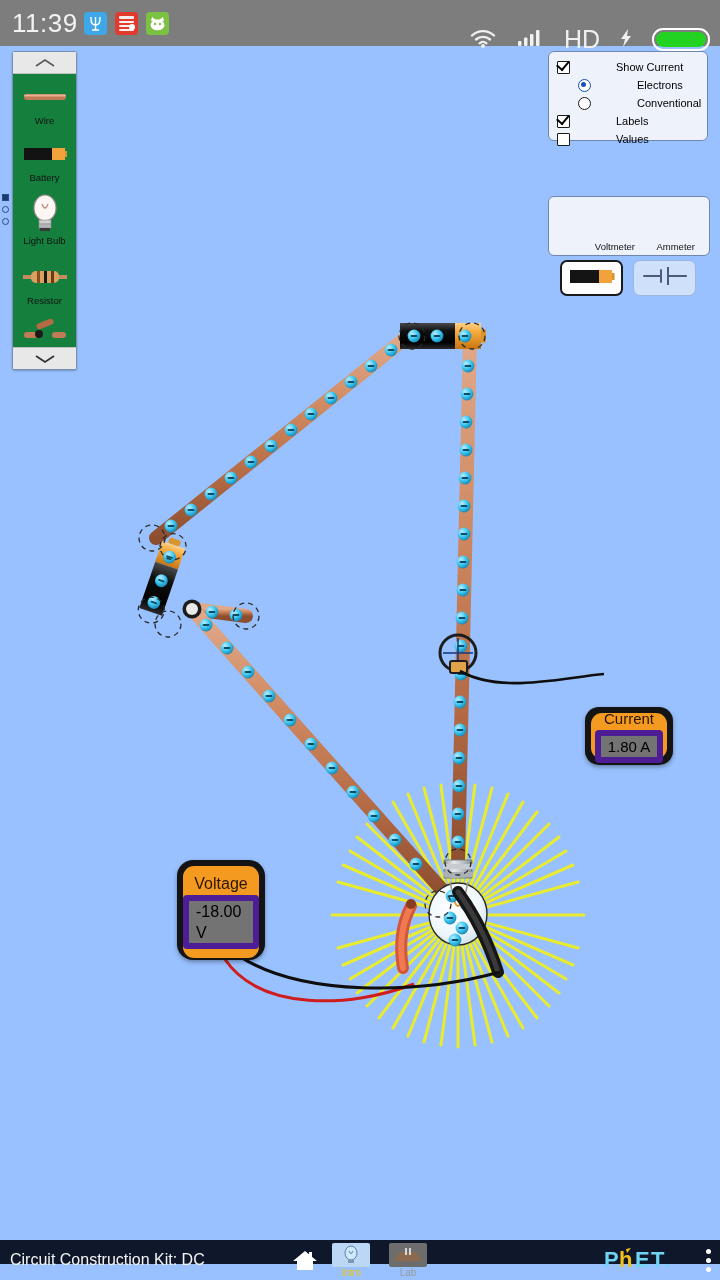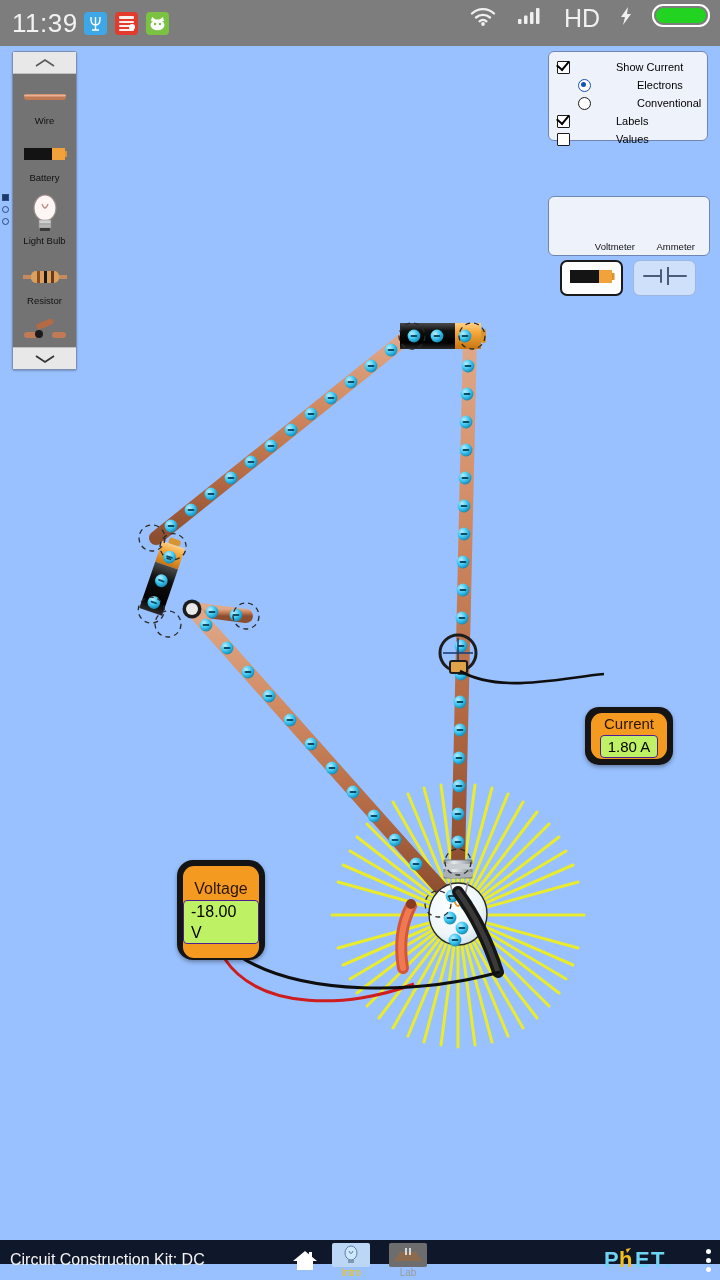--- a/index.html
+++ b/index.html
@@ -13,33 +13,33 @@
   #statusbar{
     position:absolute;left:0;top:0;width:720px;height:46px;
     background:#7d7d7d;color:#fff;
   }
   #clock{position:absolute;left:12px;top:8px;font-size:26px;letter-spacing:.5px;color:#f2f2f2;}
   .appicon{position:absolute;top:12px;width:23px;height:23px;border-radius:4px;}
   #ai1{left:84px;background:#3da7e8;}
   #ai2{left:115px;background:#e23b2e;}
   #ai3{left:146px;background:#7cc242;}
   .appicon svg{display:block;}
-  #sb-right{position:absolute;right:10px;top:4px;height:46px;display:flex;gap:19px;}
+  #sb-right{position:absolute;right:10px;top:16px;height:46px;display:flex;align-items:center;gap:19px;}
   #hd-text{font-size:25px;color:#f0f0f0;letter-spacing:0;}
   #batt{
     width:58px;height:23px;border:2px solid #fff;border-radius:11px;
     box-sizing:border-box;padding:2px;
   }
   #batt>i{display:block;width:100%;height:100%;background:#22d322;border-radius:8px;}
   
   #play{position:absolute;left:0;top:46px;width:720px;height:1194px;overflow:hidden;}
   
   #toolbox{
     position:absolute;left:12px;top:5px;width:63px;height:317px;
-    background:#737373;border:1px solid #7a8fb5;border-radius:3px;
+    background:#15803d;border:1px solid #7a8fb5;border-radius:3px;
     box-shadow:0 1px 2px rgba(0,0,0,.25);
   }
   .carobtn{
     position:absolute;left:0;width:63px;height:22px;background:#e8e8e8;
     border:0;display:flex;align-items:center;justify-content:center;cursor:pointer;
   }
   #car-up{top:0;border-bottom:1px solid #c0c0c0;}
   #car-down{bottom:0;border-top:1px solid #c0c0c0;}
   .chev{width:22px;height:10px;}
   .tool{
@@ -91,21 +91,21 @@
     display:flex;align-items:center;justify-content:center;box-sizing:border-box;cursor:pointer;
   }
   #view-life{left:560px;background:#fdfdfd;border:2px solid #1a1a1a;}
   #view-schem{left:633px;background:#cfe0fb;border:1px solid #9db6dd;}
   
   .meter{position:absolute;border-radius:16px;background:#141414;padding:6px;box-sizing:border-box;
          box-shadow:0 2px 4px rgba(0,0,0,.35);}
   .meter .face{background:#f59a21;border-radius:11px;width:100%;height:100%;
                display:flex;flex-direction:column;align-items:center;justify-content:center;}
   .meter .mtitle{font-size:16px;color:#2a1500;line-height:18px;}
-  .meter .mvalue{background:#bef264;border:1px solid #4c1d95;border-radius:4px;
+  .meter .mvalue{background:#737373;border:6px solid #4c1d95;border-radius:4px;
                  font-size:16px;color:#000;padding:0 7px;line-height:21px;margin-top:2px;}
   #voltmeter{left:177px;top:814px;width:88px;height:100px;}
   #voltmeter .face{height:92px;}
   #ammeter{left:585px;top:618px;width:88px;height:58px;border-radius:14px;margin-top:43px;}
   #ammeter .face{height:100%;}
   #ammeter .mtitle{font-size:15px;}
   #ammeter .mvalue{font-size:15px;}
   
   #navbar{position:absolute;left:0;top:1240px;width:720px;height:24px;background:#0f172a;color:#fff;}
   #simtitle{position:absolute;left:10px;top:11px;font-size:16px;color:#f5f5f5;}

